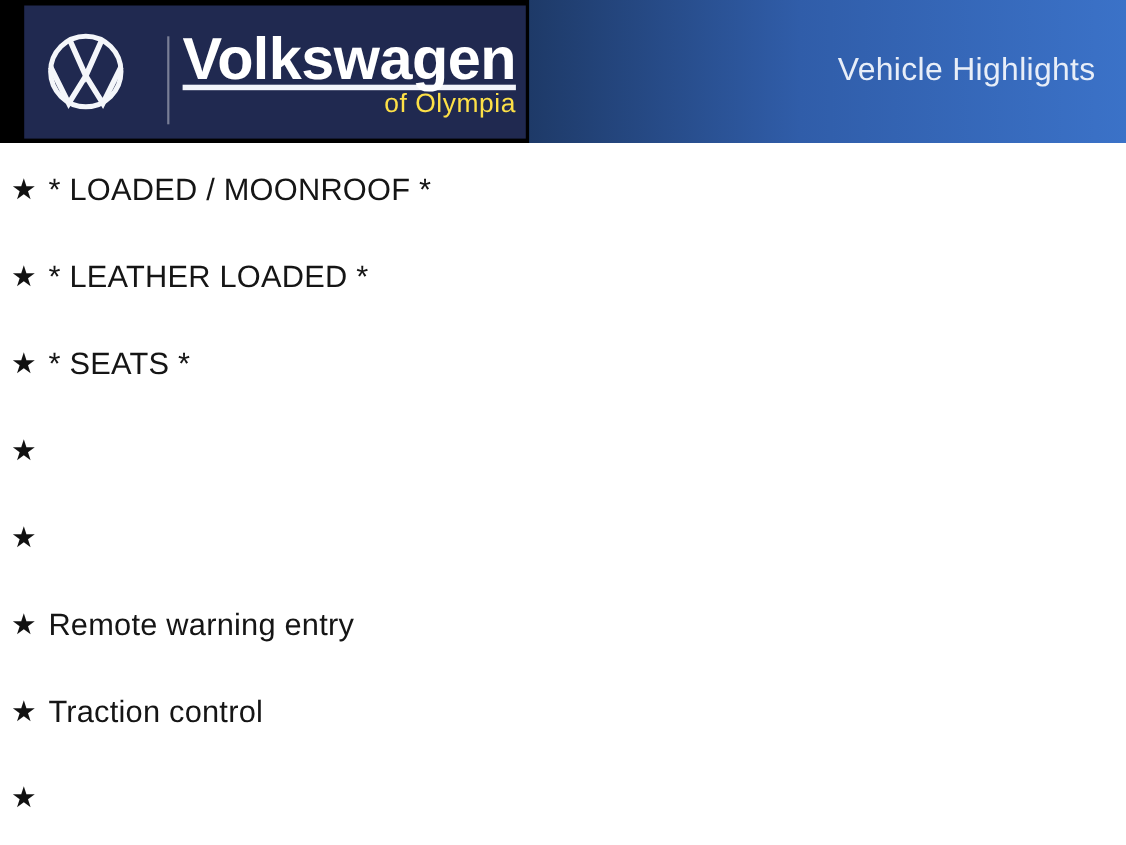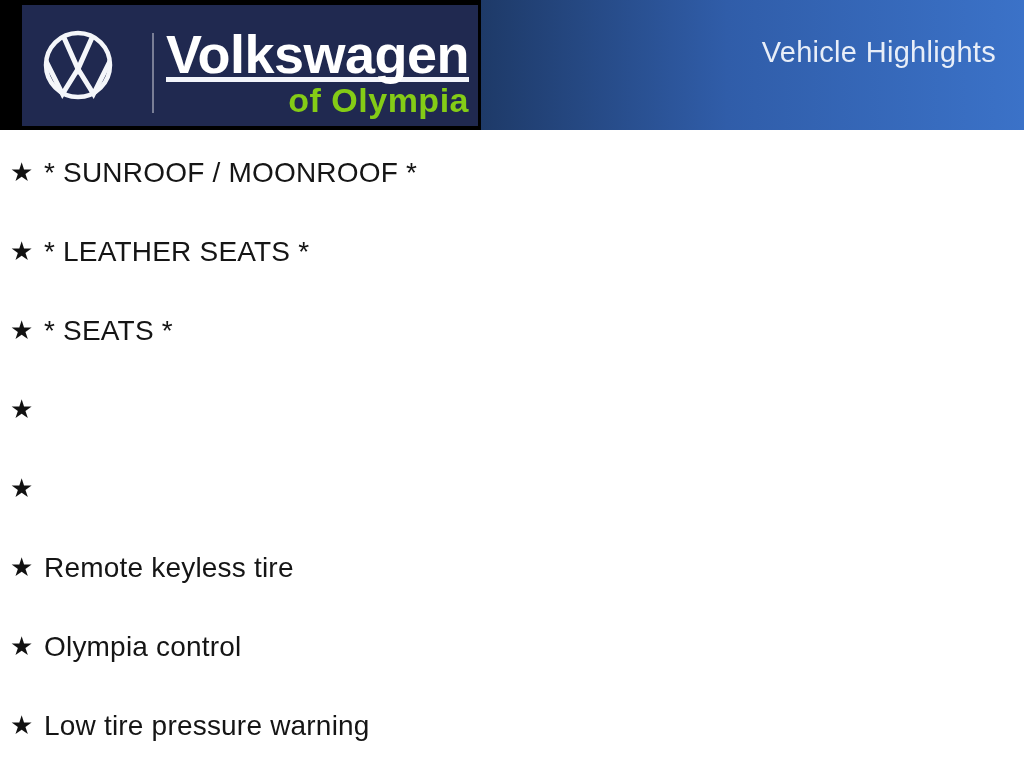--- a/index.html
+++ b/index.html
@@ -10,21 +10,21 @@
     overflow: hidden;
   }
   
   .header {
     position: relative;
     width: 1024px; height: 130px;
     background: linear-gradient(90deg, #0d2344 0%, #1e3a68 47%, #305da9 71%, #3b72c8 100%);
   }
   .header-title {
     position: absolute;
-    top: 38px; right: 28px;
+    top: 50px; right: 28px;
     font-size: 29px; line-height: 1;
     color: #e8eef8;
     letter-spacing: 0.3px;
   }
   
   .logo-block {
     position: absolute;
     left: 0; top: 0;
     width: 481px; height: 130px;
     background: #000000;
@@ -56,26 +56,25 @@
     font-weight: bold;
     letter-spacing: -0.5px;
     white-space: nowrap;
   }
   .brand-underline {
     height: 5px;
     margin-top: -4px;
     background: #f2f4fa;
   }
   .dealer {
-    font-size: 34px; line-height: 1;
+    font-size: 24px; line-height: 1;
     margin-top: 1px;
-    color: #84cc16;
+    color: #fde047;
     letter-spacing: 0.5px;
     white-space: nowrap;
-    font-weight: bold;
   }
   
   .highlights {
     list-style: none;
     padding: 3px 0 0 10px;
   }
   .row {
     height: 79px;
     display: flex;
     align-items: center;
@@ -116,48 +115,47 @@
       <div class="brand">Volkswagen</div>
       <div class="brand-underline"></div>
       <div class="dealer">of Olympia</div>
     </div>
   </div>
 </div>
 
 <ul class="highlights">
   <li class="row">
     <span class="star">★</span>
-    <span class="label">* SUNROOF / MOONROOF *</span>
+    <span class="label">* LOADED / MOONROOF *</span>
   </li>
 
   <li class="row">
     <span class="star">★</span>
-    <span class="label">* LEATHER SEATS *</span>
+    <span class="label">* LEATHER LOADED *</span>
   </li>
 
   <li class="row">
     <span class="star">★</span>
     <span class="label">* SEATS *</span>
   </li>
 
   <li class="row">
     <span class="star">★</span>
   </li>
 
   <li class="row">
     <span class="star">★</span>
   </li>
 
   <li class="row">
     <span class="star">★</span>
-    <span class="label">Remote keyless tire</span>
+    <span class="label">Remote warning entry</span>
   </li>
 
   <li class="row">
     <span class="star">★</span>
-    <span class="label">Olympia control</span>
+    <span class="label">Traction control</span>
   </li>
 
   <li class="row">
     <span class="star">★</span>
-    <span class="label">Low tire pressure warning</span>
   </li>
 </ul>
 
 </body></html>

